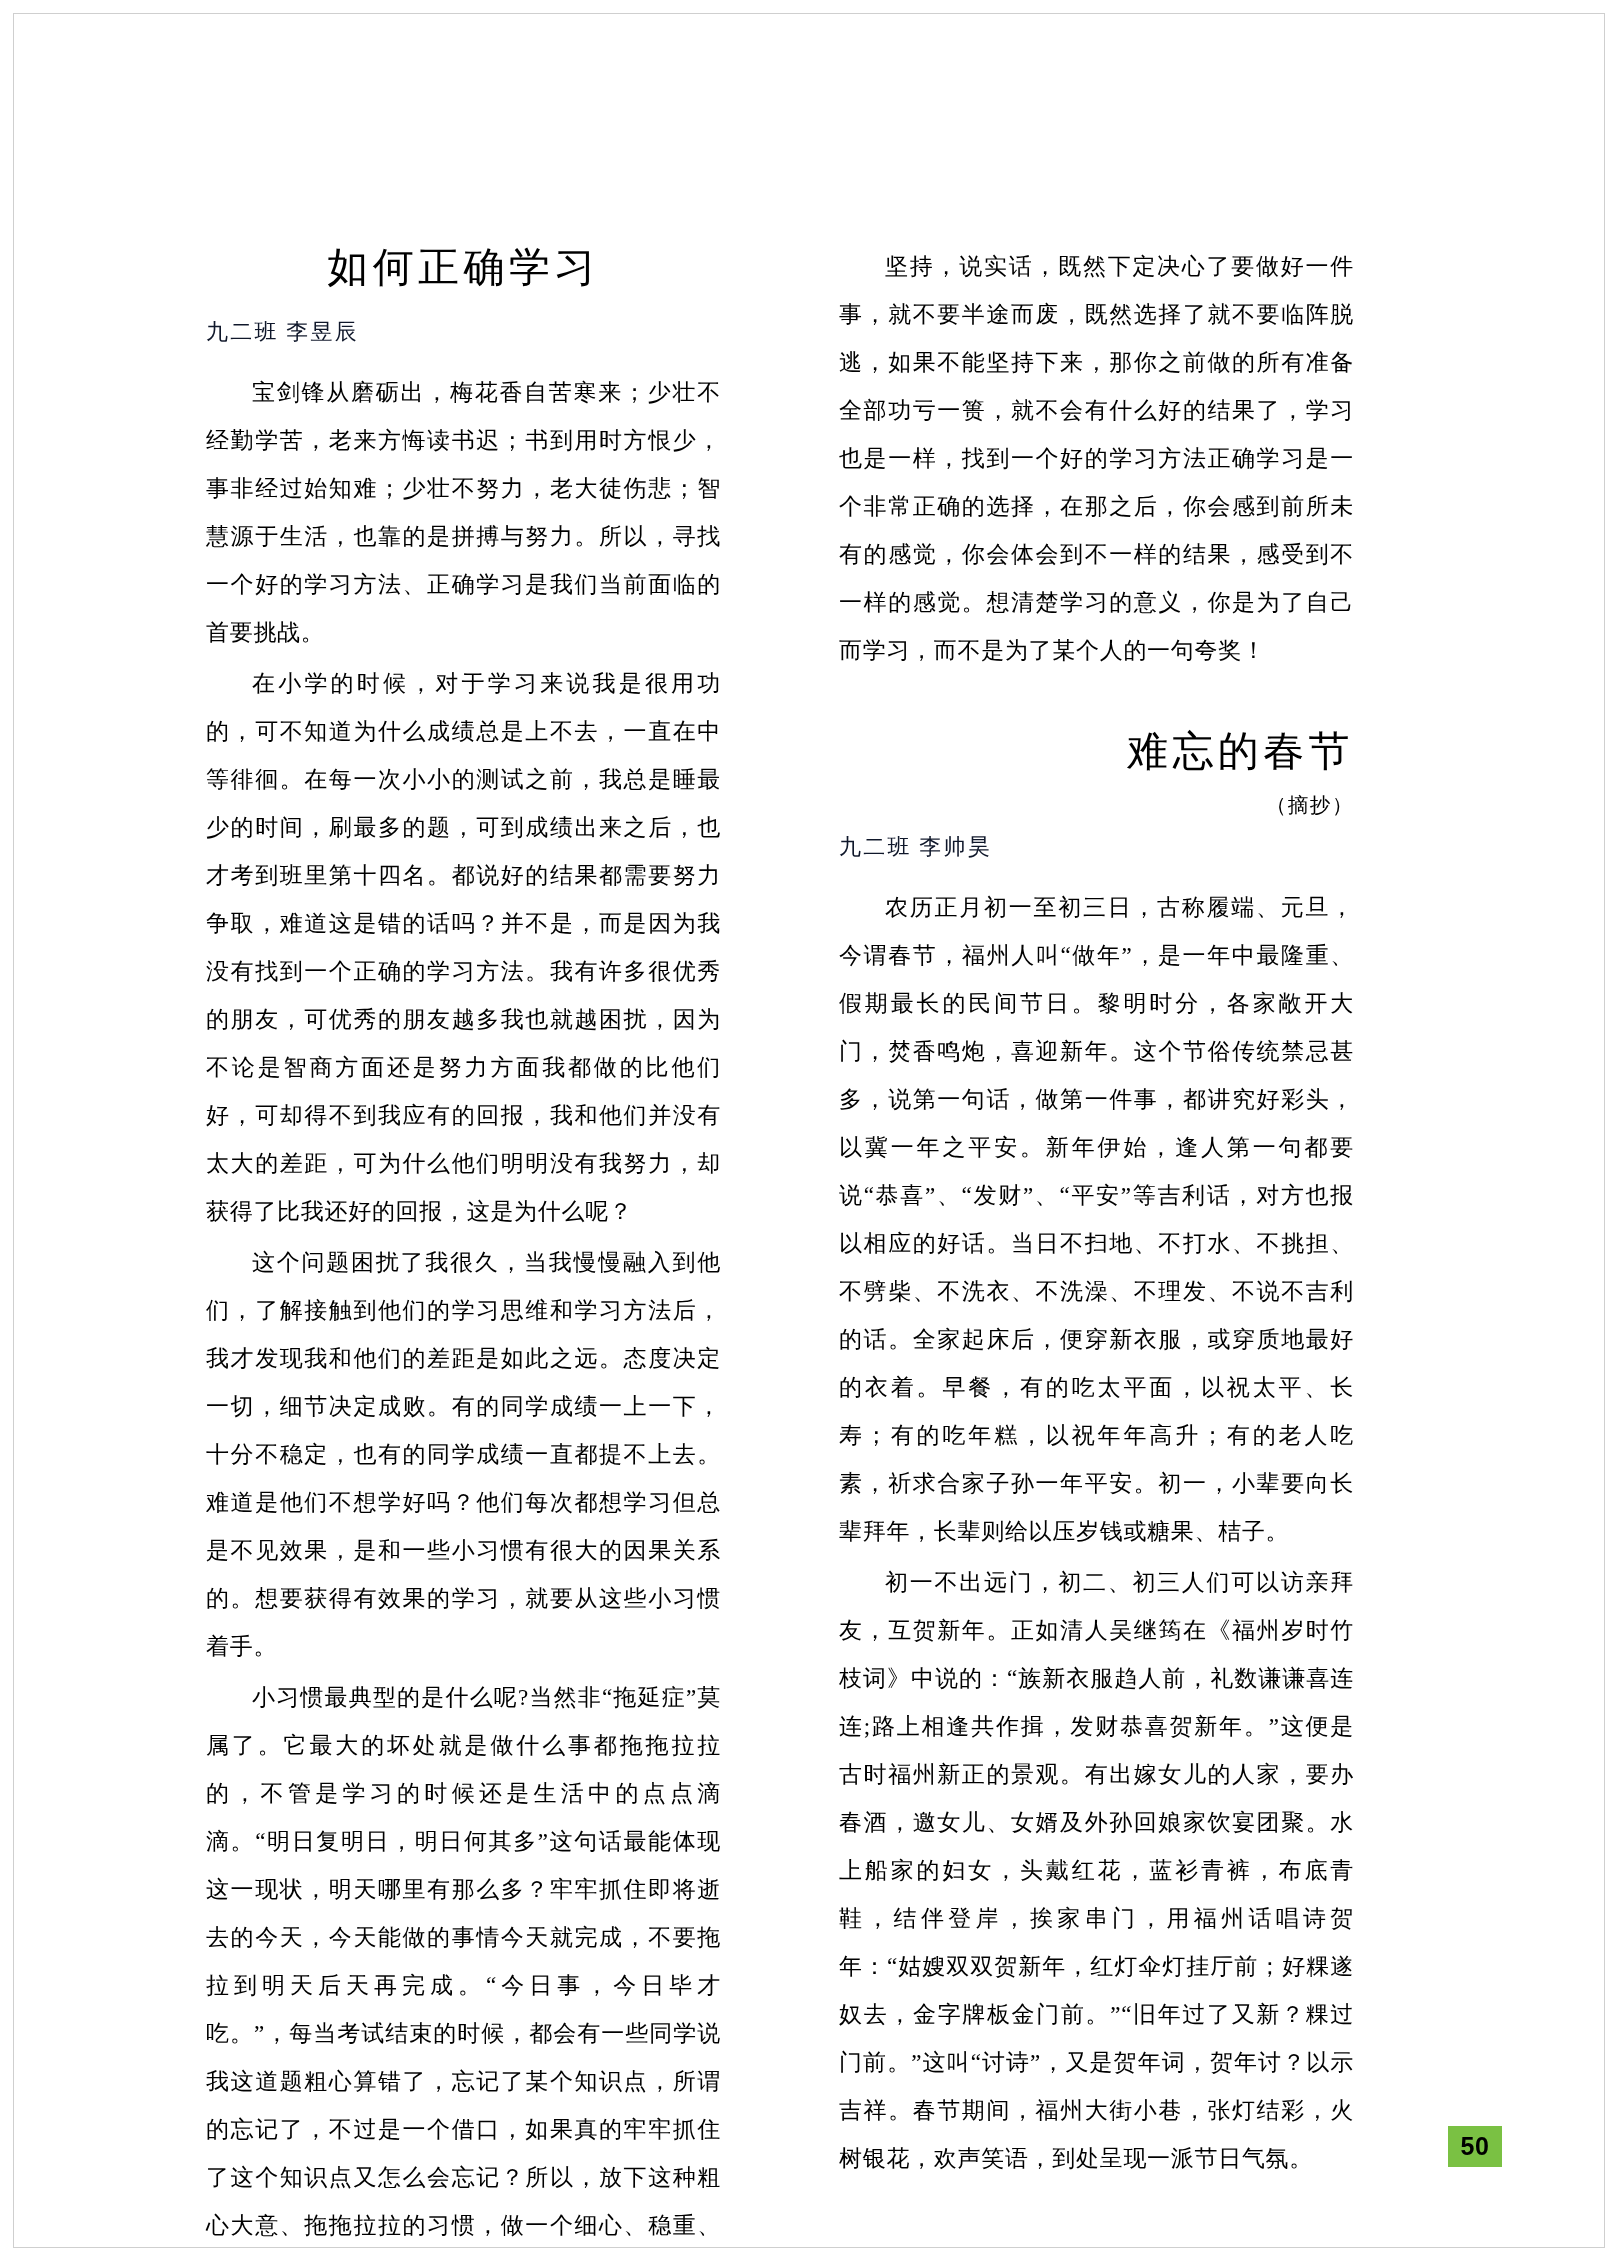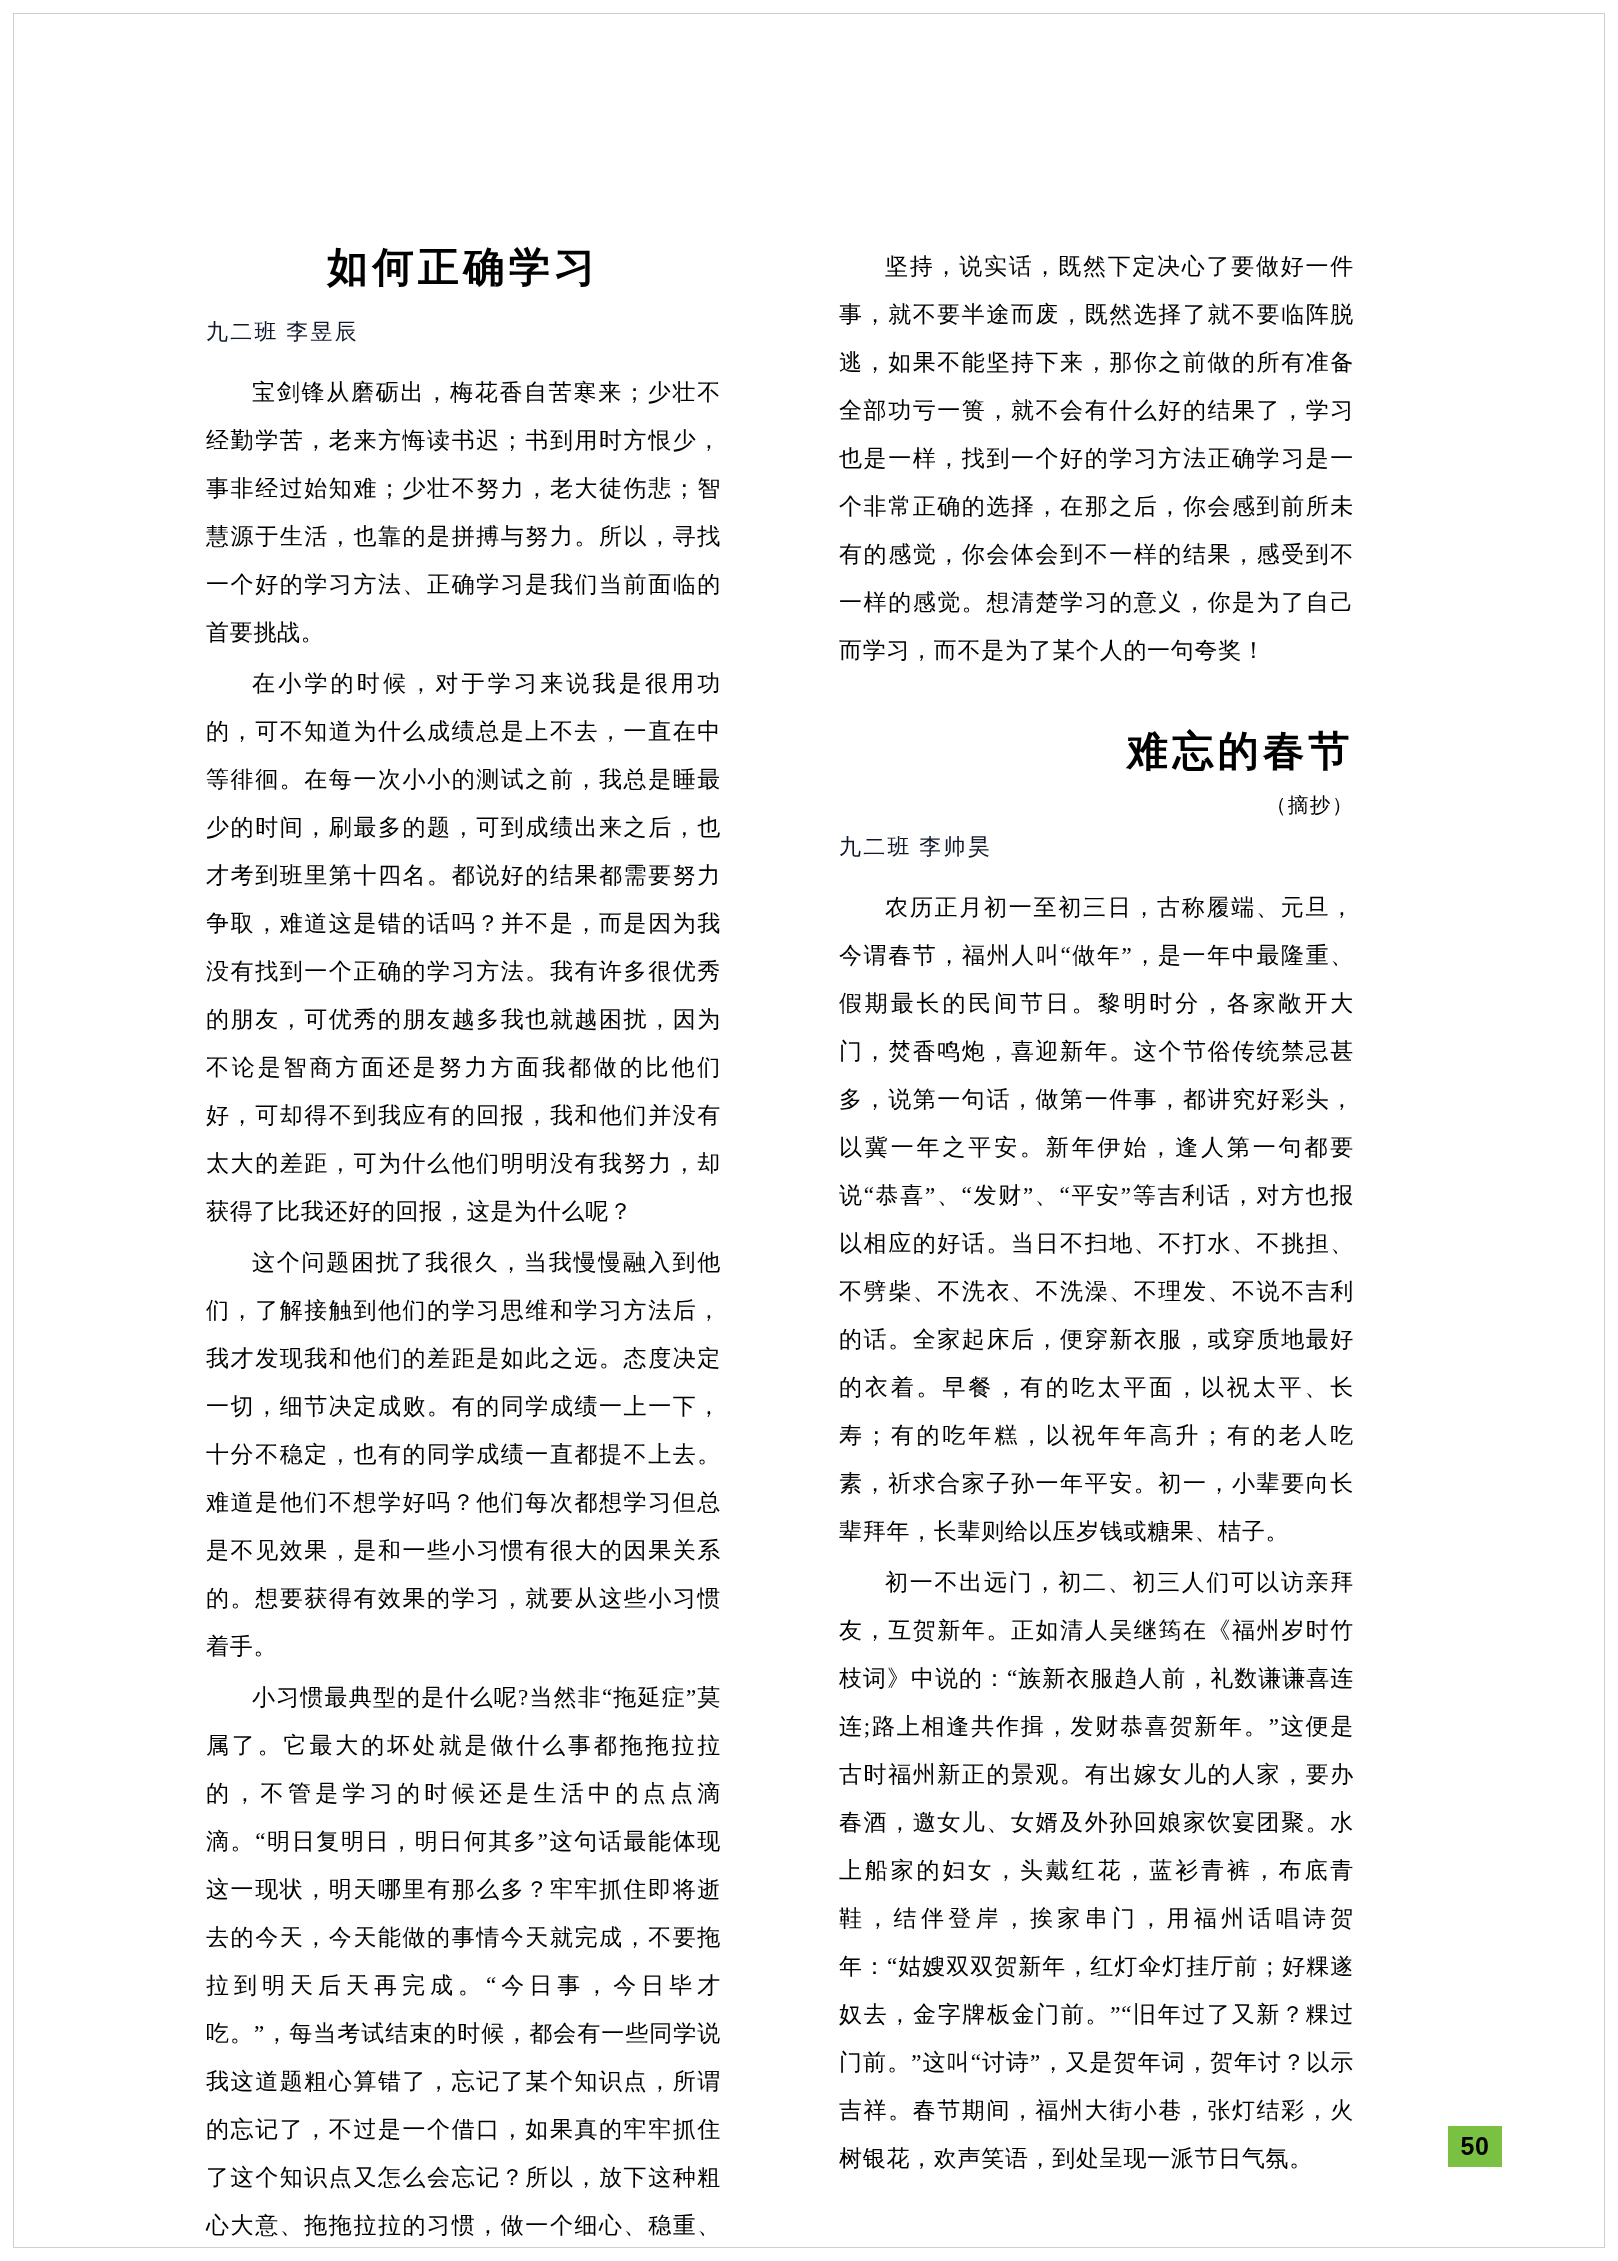--- a/index.html
+++ b/index.html
@@ -89,21 +89,21 @@
   .col {
     position: absolute;
     top: 243px;
     width: 515px;
   }
   .col-left  { left: 206px; }
   .col-right { left: 839px; top: 243px; }
 
   .article-title {
     font-family: "DejaVu Sans", sans-serif;
-    font-weight: bold;
+    font-weight: normal;
     font-size: 41px;
     color: #000000;
     text-align: center;
     letter-spacing: 4.4px;
     margin: 0 0 25px 0;
     line-height: 1.2;
   }
   .article-subtitle {
     font-family: "Liberation Serif", serif;
     font-size: 20.6px;

